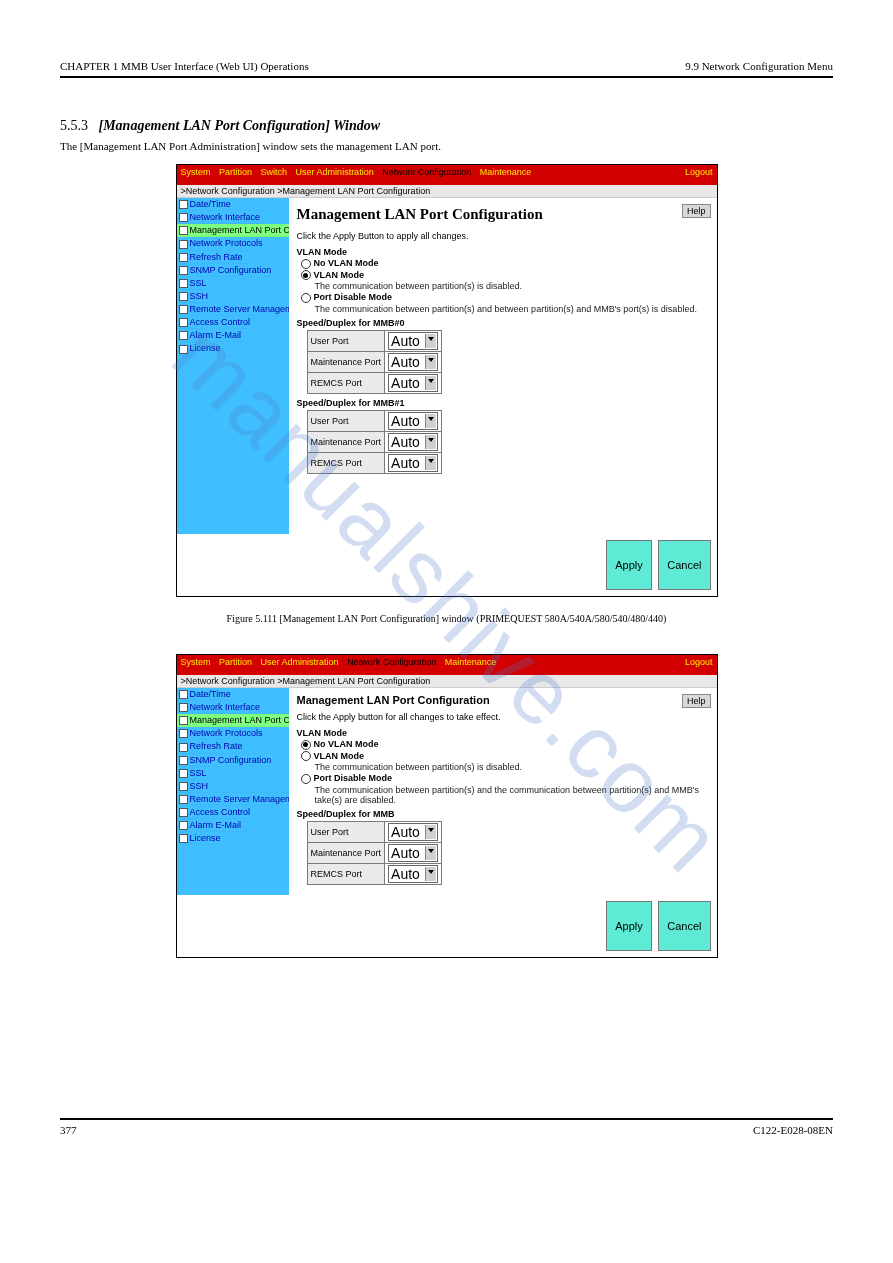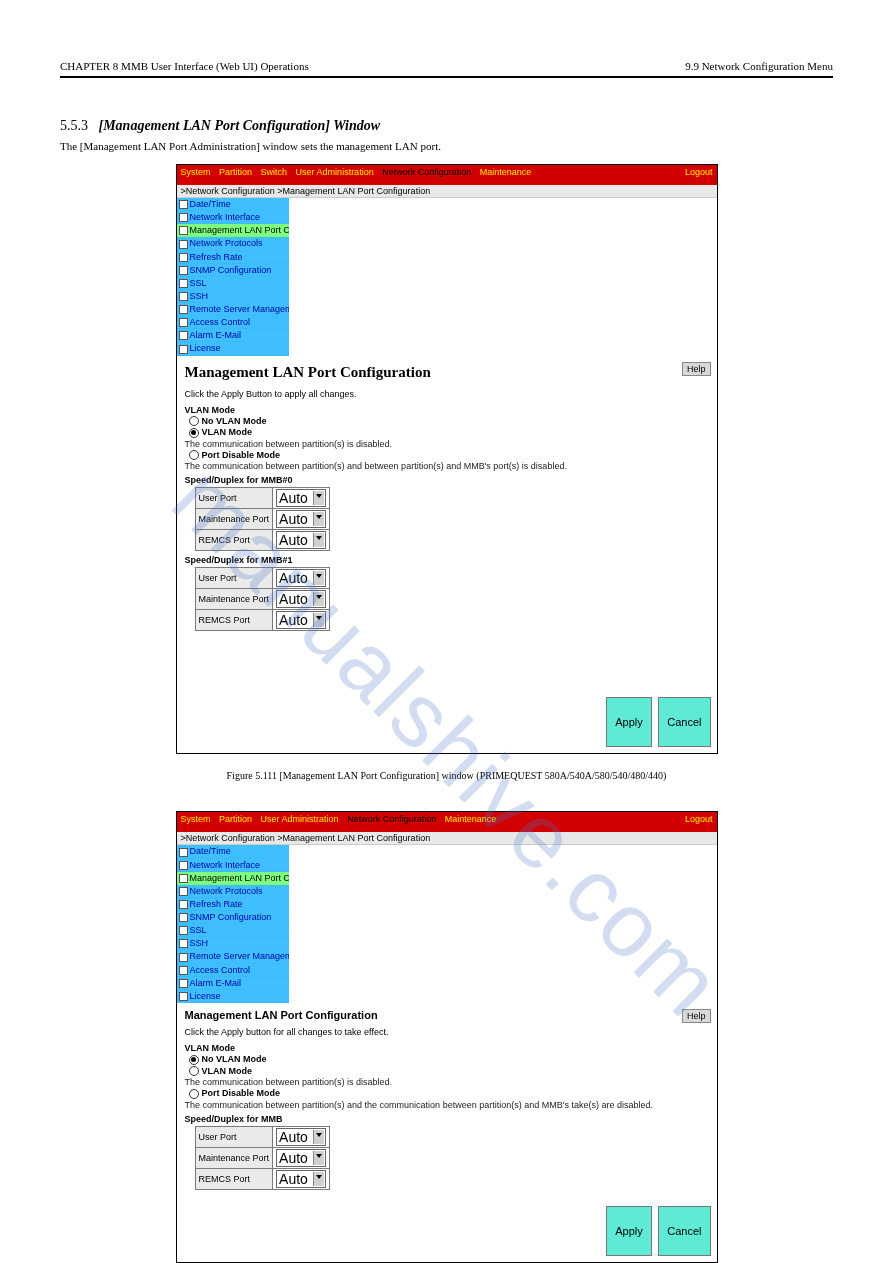--- a/index.html
+++ b/index.html
@@ -49,21 +49,21 @@
     overflow: hidden;
   }
   .topbar .menu-item { color: #ffeb00; margin-right: 6px; cursor: pointer; }
   .topbar .logout { float: right; color: #ffeb00; cursor: pointer; }
   .crumb {
     background: #e8e8e8;
     font-size: 9px;
     padding: 1px 4px;
     border-bottom: 1px solid #ccc;
   }
-  .shot-body { display: flex; flex-direction: column; }
+  .shot-body { display: flex; }
   .sidenav {
     background: #3fbfff;
     width: 112px;
     flex: none;
     padding: 0;
   }
   .sidenav .nav-item {
     font-size: 9px;
     color: #0000aa;
     padding: 1px 2px;
@@ -80,21 +80,21 @@
   .content h3 { font-family: "Times New Roman", serif; font-weight: bold; font-size: 15px; margin: 2px 0 8px 0; }
   .content .h3-small { font-weight: bold; font-size: 11px; margin: 0 0 6px 0; }
   .help-btn {
     position: absolute; right: 6px; top: 6px;
     background:#d8d8d8; border:1px solid #888; font-size:9px; padding:1px 4px; cursor:pointer;
   }
   .vlabel { font-weight: bold; margin-top:6px; }
   .radio-row { margin: 1px 0 1px 4px; font-weight: bold; }
   .radio-row .dot { display:inline-block; width:8px; height:8px; border:1px solid #333; border-radius:50%; vertical-align:middle; margin-right:3px; position:relative;}
   .radio-row .dot.checked::after { content:""; position:absolute; left:1.5px; top:1.5px; width:5px; height:5px; background:#000; border-radius:50%; }
-  .desc { color:#222; }
+  .desc { margin-left: 18px; color:#222; }
   .spdx { font-weight: bold; margin-top:4px; }
   table.port {
     border-collapse: collapse; margin: 2px 0 4px 10px;
   }
   table.port td {
     border: 1px solid #7a7a7a; padding: 1px 3px; background:#eaeaea; font-size:9px;
   }
   table.port td.val { background:#fff; }
   .sel {
     border:1px solid #666; background:#fff; font-size:14px; padding:0 12px 0 2px; position:relative; display:inline-block; min-width:34px;
@@ -121,21 +121,21 @@
     white-space: nowrap;
     letter-spacing: 2px;
     z-index: 50;
   }
 </style>
 </head>
 <body>
 
 <div class="page">
   <div class="header-row">
-    <span>CHAPTER 8 MMB User Interface (Web UI) Operations</span>
+    <span>CHAPTER 1 MMB User Interface (Web UI) Operations</span>
     <span class="header-right">9.9 Network Configuration Menu</span>
   </div>
   <hr class="hr-top">
 
   <div class="watermark">manualshive.com</div>
 
   <div class="section-num">
     <span>5.5.3</span>&nbsp;&nbsp;
     <span class="section-title">[Management LAN Port Configuration] Window</span>
   </div>
@@ -284,13 +284,17 @@
     </div>
     <div class="btnrow">
       <span class="btn">Apply</span>
       <span class="btn">Cancel</span>
     </div>
   </div>
 
 
   <div style="height:160px"></div>
   <hr class="hr-bottom">
+  <div class="footer-row">
+    <span>377</span>
+    <span class="footer-right">C122-E028-08EN</span>
+  </div>
 </div>
 
 </body></html>

